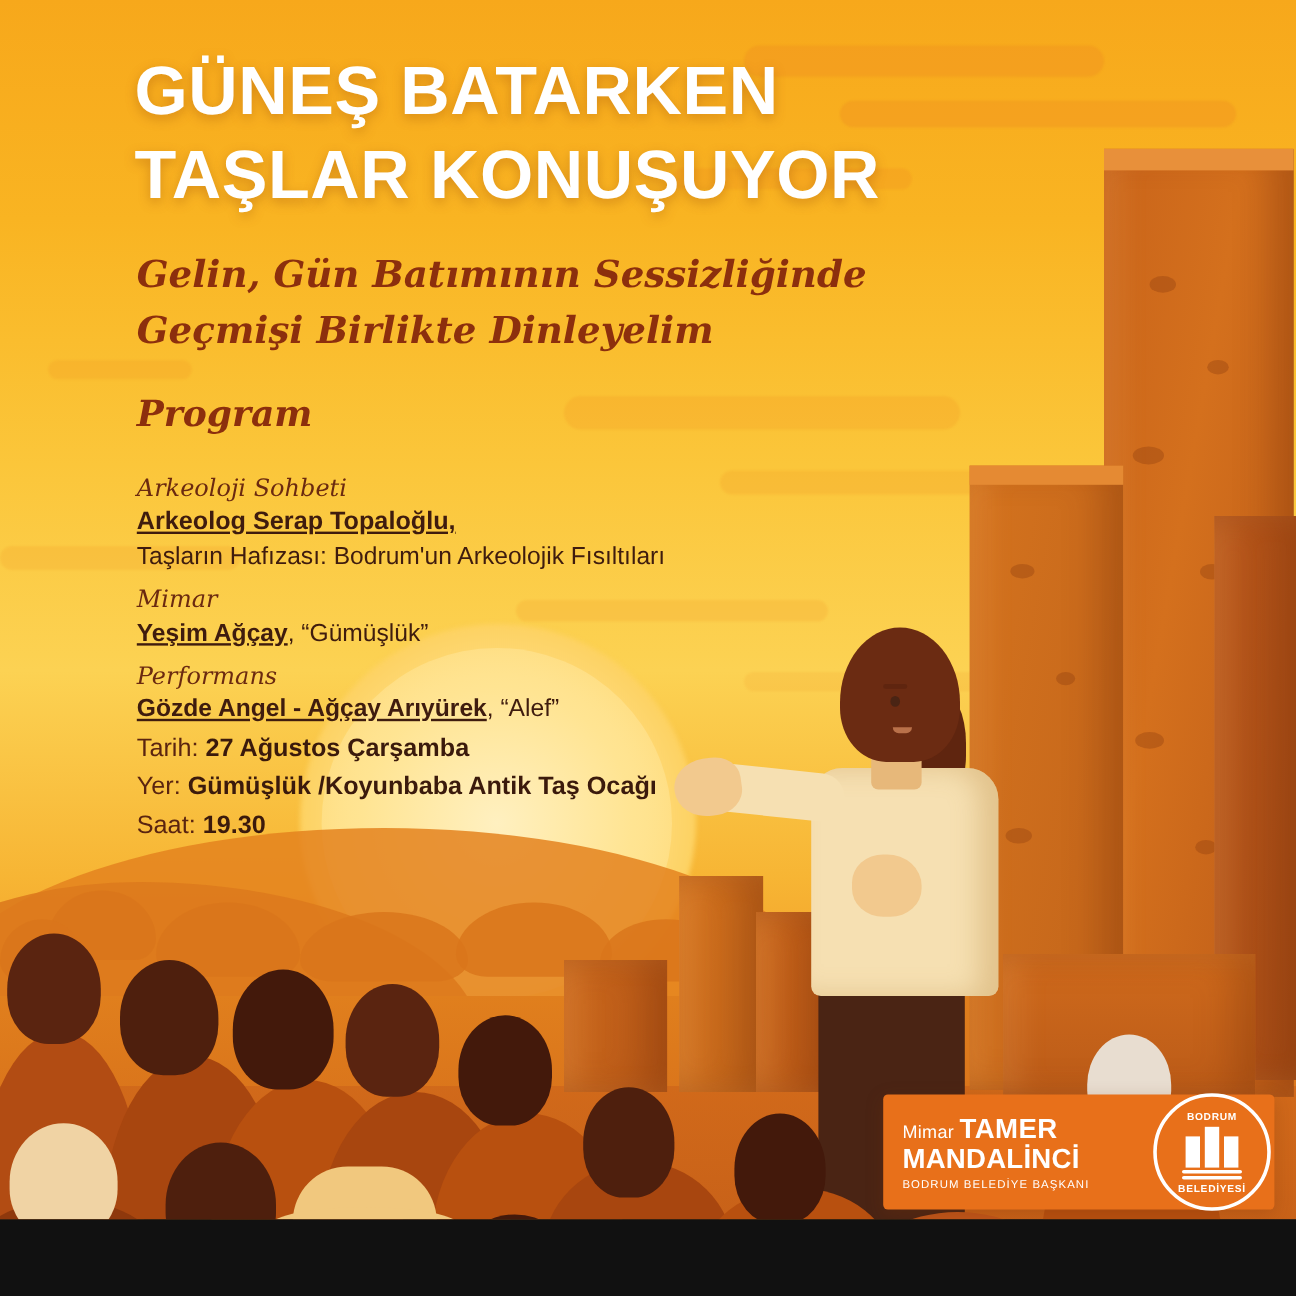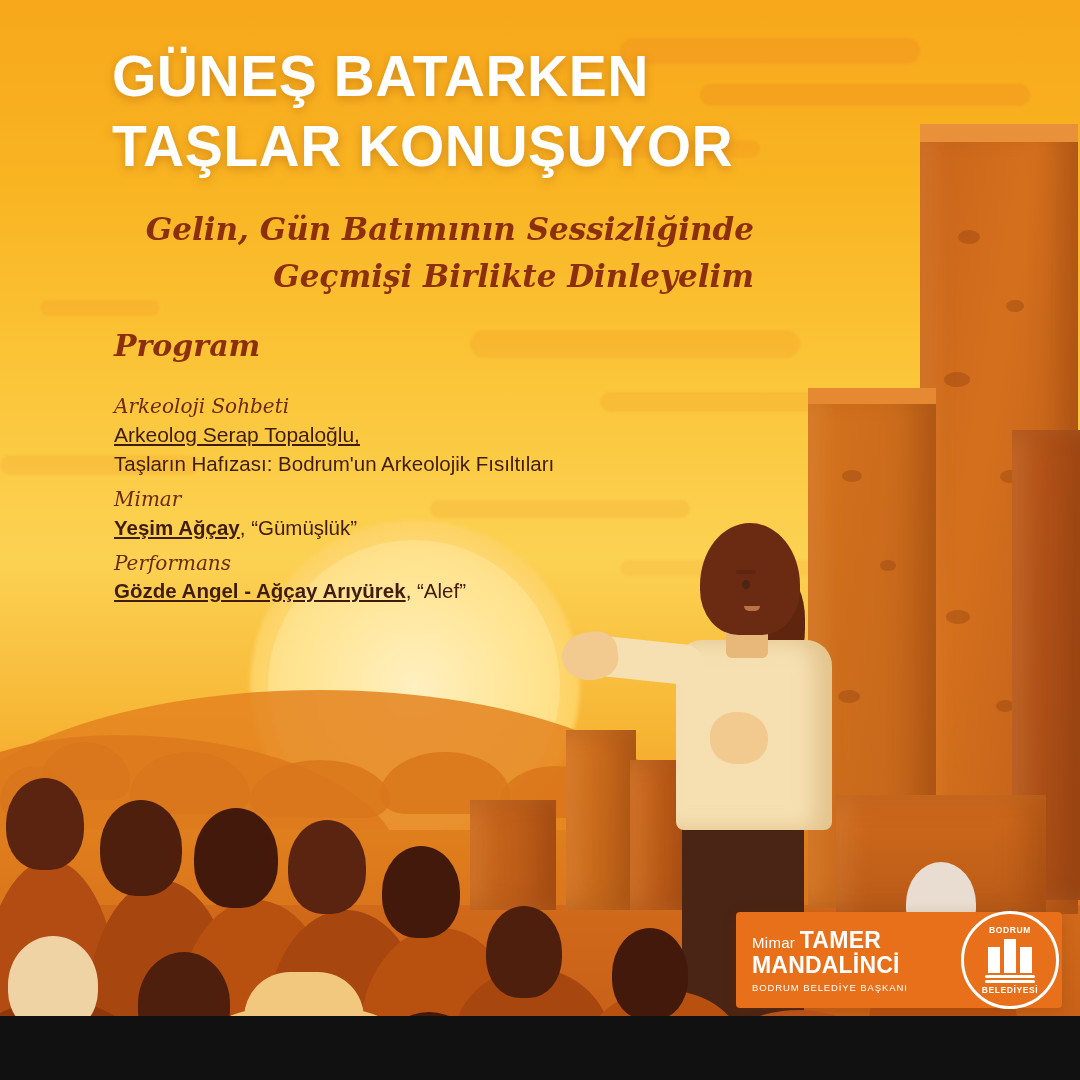--- a/index.html
+++ b/index.html
@@ -196,21 +196,20 @@
     position: absolute;
     left: 114px;
     top: 206px;
     width: 640px;
     color: #8c2f0d;
     font-family: "DejaVu Serif", serif;
     font-style: italic;
     font-size: 31px;
     line-height: 1.5;
     font-weight: bold;
-    text-align: right;
   }
 
   .program-head {
     position: absolute;
     left: 114px;
     top: 328px;
     color: #8c2f0d;
     font-family: "DejaVu Serif", serif;
     font-style: italic;
     font-weight: bold;
@@ -228,21 +227,21 @@
   }
   .p-ital {
     font-family: "DejaVu Serif", serif;
     font-style: italic;
     color: #6b2a10;
     font-size: 20px;
     margin-top: 9px;
   }
   .p-name {
     text-decoration: underline;
-    font-weight: normal;
+    font-weight: bold;
     color: #3f1c0e;
     font-size: 21px;
     margin-top: 2px;
   }
   .p-desc {
     color: #3f1c0e;
     font-size: 20.5px;
     margin-top: 1px;
   }
   .p-inline-name { text-decoration: underline; font-weight: bold; }
@@ -440,20 +439,25 @@
     <div class="p-desc">Taşların Hafızası: Bodrum'un Arkeolojik Fısıltıları</div>
 
     <div class="p-ital">Mimar</div>
     <div class="p-desc"><span class="p-inline-name">Yeşim Ağçay</span><span class="p-inline-rest">, “Gümüşlük”</span></div>
 
     <div class="p-ital">Performans</div>
     <div class="p-desc"><span class="p-inline-name">Gözde Angel - Ağçay Arıyürek</span><span class="p-inline-rest">,  “Alef”</span></div>
 
   </div>
 
+  <div class="details">
+    <div><span>Tarih: </span><b>27 Ağustos Çarşamba</b></div>
+    <div><span>Yer: </span><b>Gümüşlük /Koyunbaba Antik Taş Ocağı</b></div>
+    <div><span>Saat: </span><b>19.30</b></div>
+  </div>
 
   <div class="logobar">
     <div class="logo-text">
       <div class="lt1"><span>Mimar </span><b>TAMER</b></div>
       <div class="lt2">MANDALİNCİ</div>
       <div class="lt3">BODRUM BELEDİYE BAŞKANI</div>
     </div>
     <div class="logo-badge">
       <div class="badge-top">BODRUM</div>
       <div class="castle">

